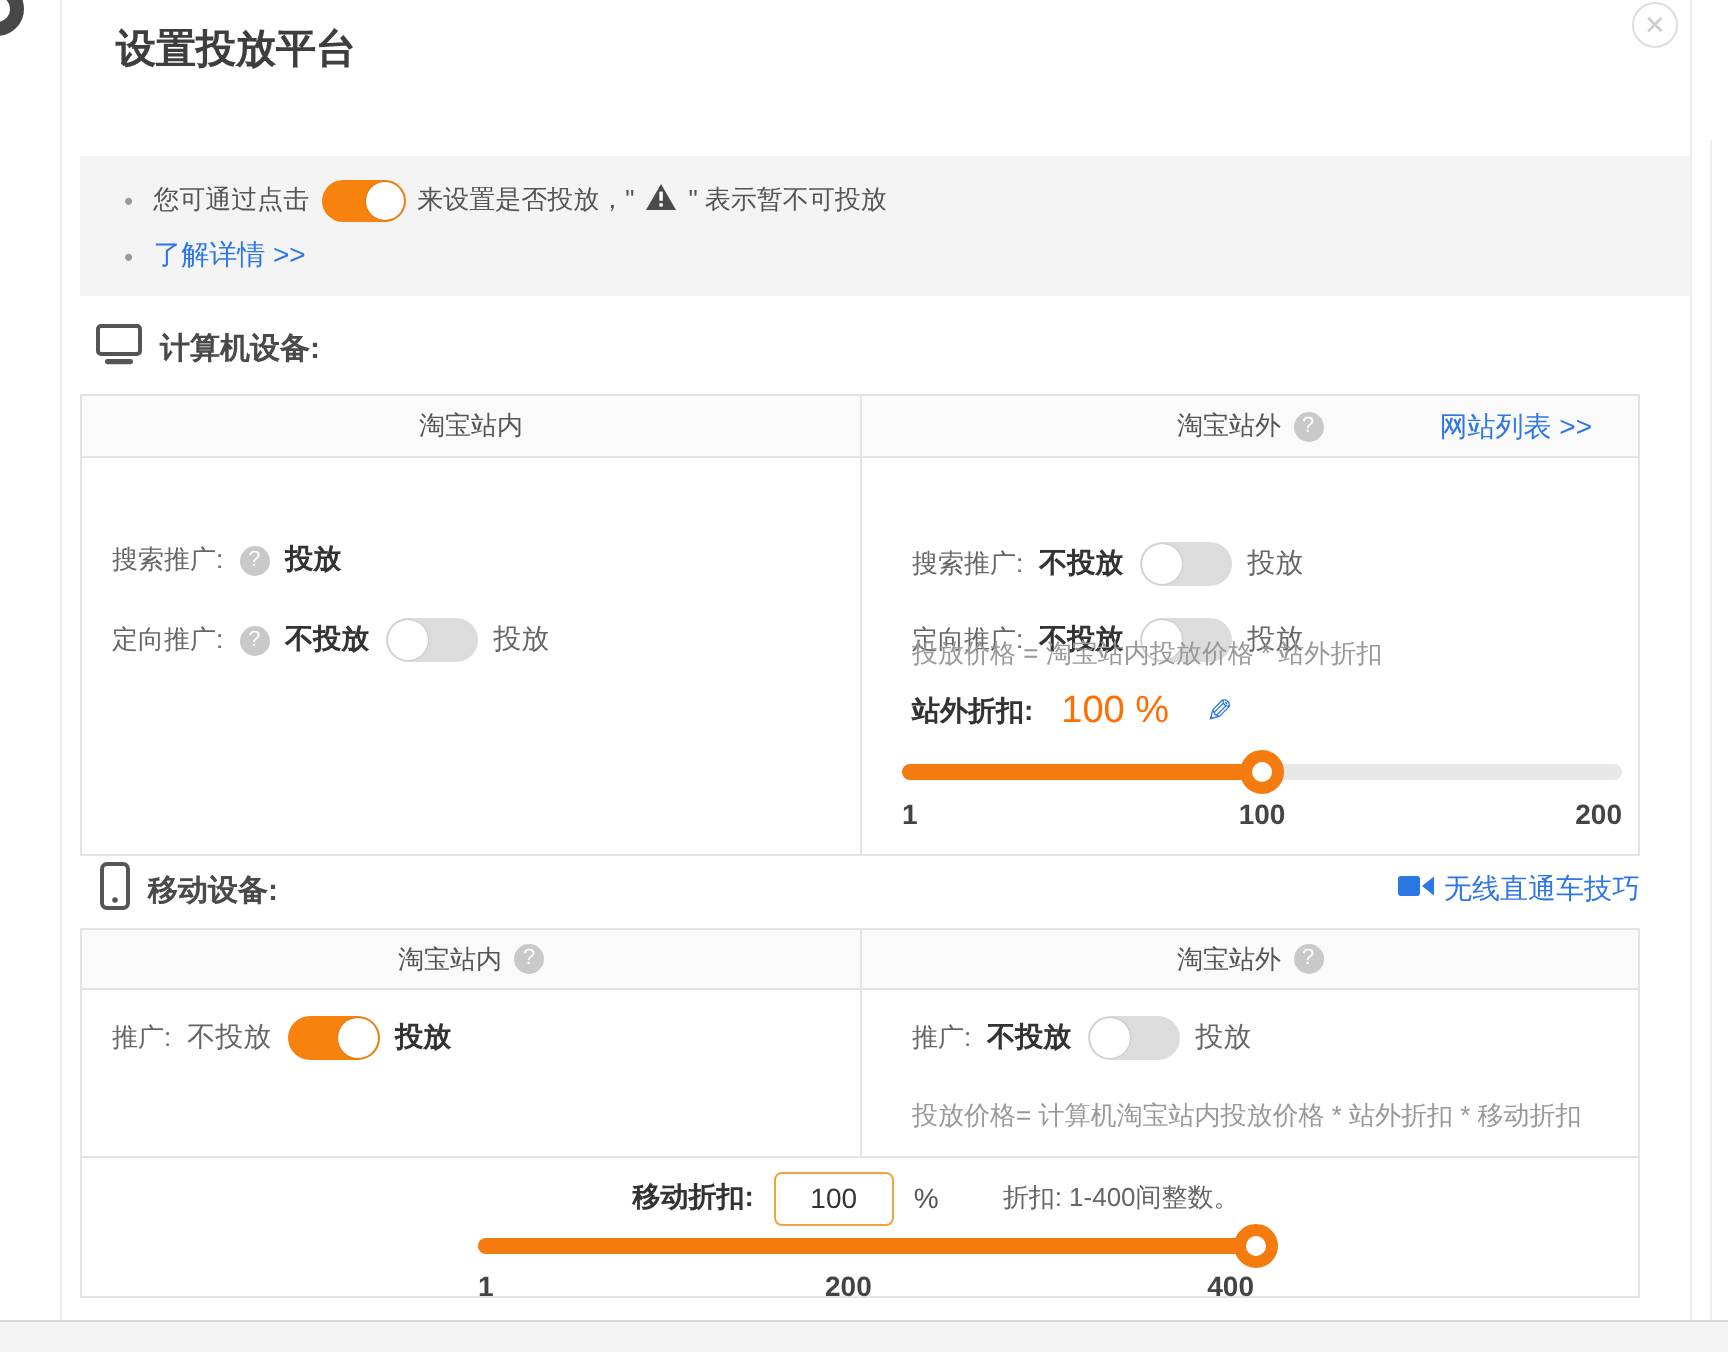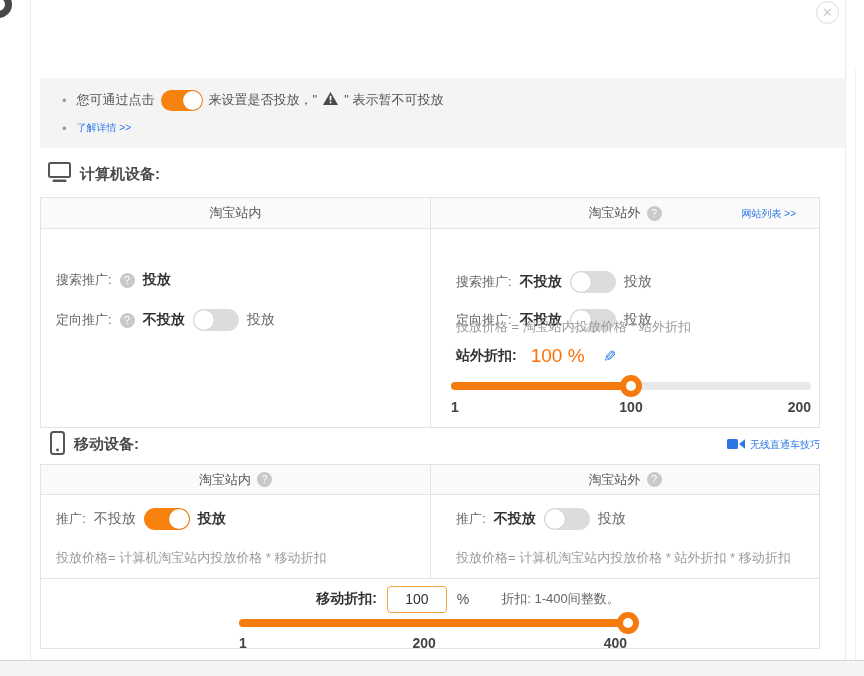--- a/index.html
+++ b/index.html
@@ -59,21 +59,21 @@
   .tbl1 .v-div { top:0; height:229px; }
   .tbl2 .v-div { top:0; height:113px; }
   .site-link { position:absolute; right:23px; top:0; height:31px; display:flex; align-items:center; }
 
   .row-flex { position:absolute; display:flex; align-items:center; gap:8px; }
   .lbl { color:#666; font-size:13px; }
   .val-strong { color:#333; font-weight:bold; font-size:14px; }
   .val-plain  { color:#666; font-size:14px; }
   .formula { position:absolute; color:#999; font-size:13px; }
 
-  .link { color:#2d77e5; font-size:10px; text-decoration:none; cursor:pointer; }
+  .link { color:#2d77e5; font-size:14px; text-decoration:none; cursor:pointer; }
 
   .disc-label { color:#333; font-weight:bold; font-size:14px; }
   .disc-value { color:#ff6f06; font-size:19px; margin-left:6px; }
   .edit-pencil { color:#2d77e5; font-size:16px; display:inline-block; transform:scaleX(-1); margin-left:10px; cursor:pointer; }
 
   
   .slider { position:absolute; height:8px; background:#e8e8e8; border-radius:4px; cursor:pointer; }
   .slider .fill { position:absolute; left:0; top:0; height:8px; background:#f57b0f; border-radius:4px; }
   .slider .knob { position:absolute; top:-7px; width:22px; height:22px; background:#fff; border:6px solid #f57b0f; border-radius:50%; cursor:pointer; }
   .s1 { left:20px; top:153px; width:360px; }
@@ -100,20 +100,21 @@
 
   <div class="peek-avatar"></div>
   <div class="edge-left"></div>
   <div class="edge-right"></div>
   <div class="edge-outer"></div>
 
   <div class="close-btn">
     <span>✕</span>
   </div>
 
+  <div class="page-title">设置投放平台</div>
 
   <div class="notice">
     <div class="notice-line l1">
       <span class="bullet">•</span>
       <span>您可通过点击</span>
       <span class="toggle sm on">
           <span class="knob"></span>
         </span>
       <span>来设置是否投放，"</span>
       <span class="warn-icon">
@@ -243,21 +244,20 @@
     <div style="position:absolute; left:0; top:113px; width:778px; height:1px; background:#e4e4e4;"></div>
 
     <div class="row-flex" style="left:15px; top:43px;">
       <span class="lbl">推广:</span>
       <span class="val-plain">不投放</span>
       <span class="toggle on">
           <span class="knob"></span>
         </span>
       <span class="val-strong">投放</span>
     </div>
-    <div class="formula" style="left:15px; top:84px;">投放价格= 计算机淘宝站内投放价格 * 移动折扣</div>
 
     <div class="row-flex" style="left:415px; top:43px;">
       <span class="lbl">推广:</span>
       <span class="val-strong">不投放</span>
       <span class="toggle off">
           <span class="knob"></span>
         </span>
       <span class="val-plain">投放</span>
     </div>
     <div class="formula" style="left:415px; top:84px;">投放价格= 计算机淘宝站内投放价格 * 站外折扣 * 移动折扣</div>

